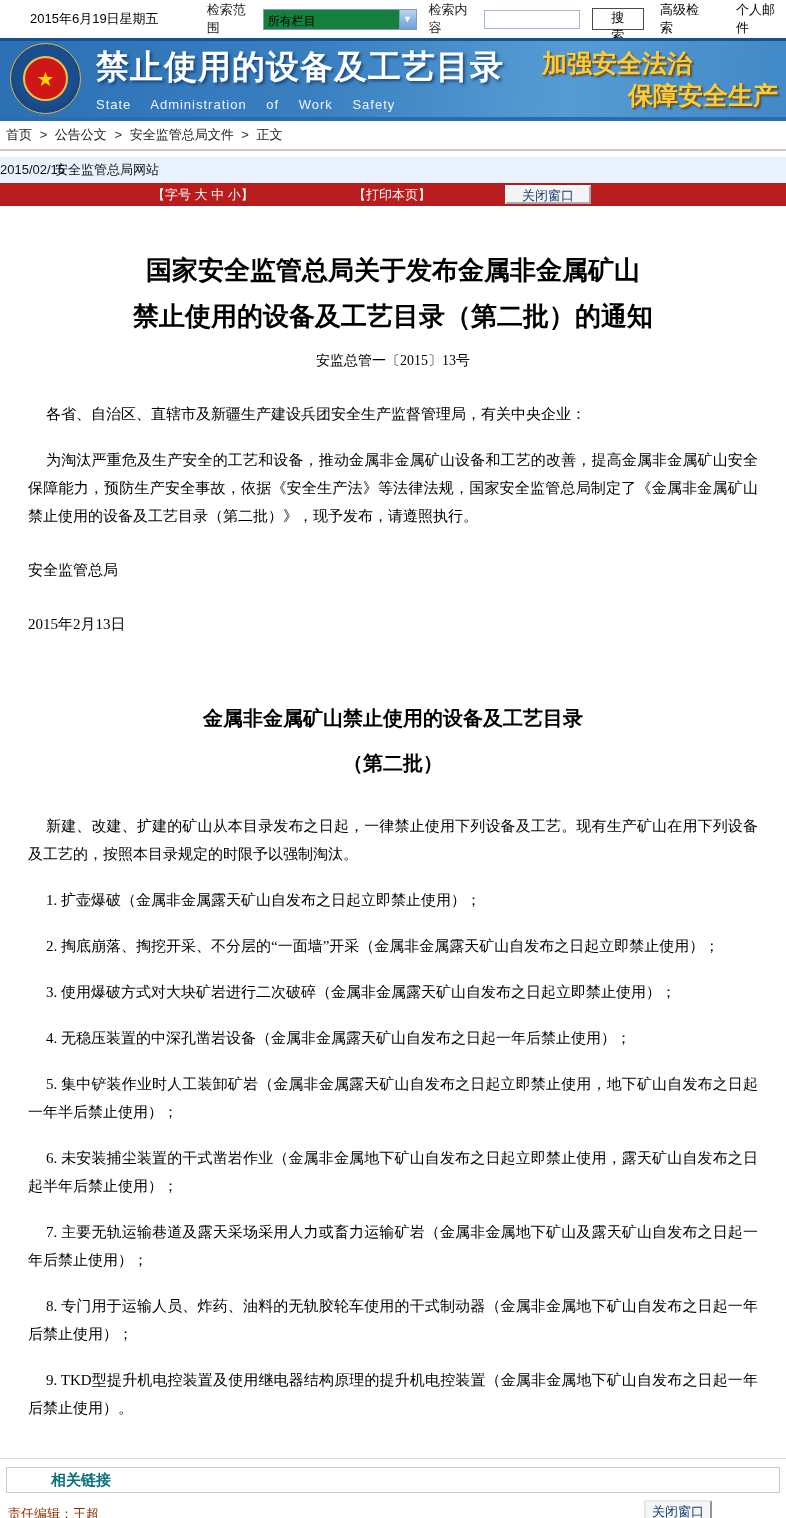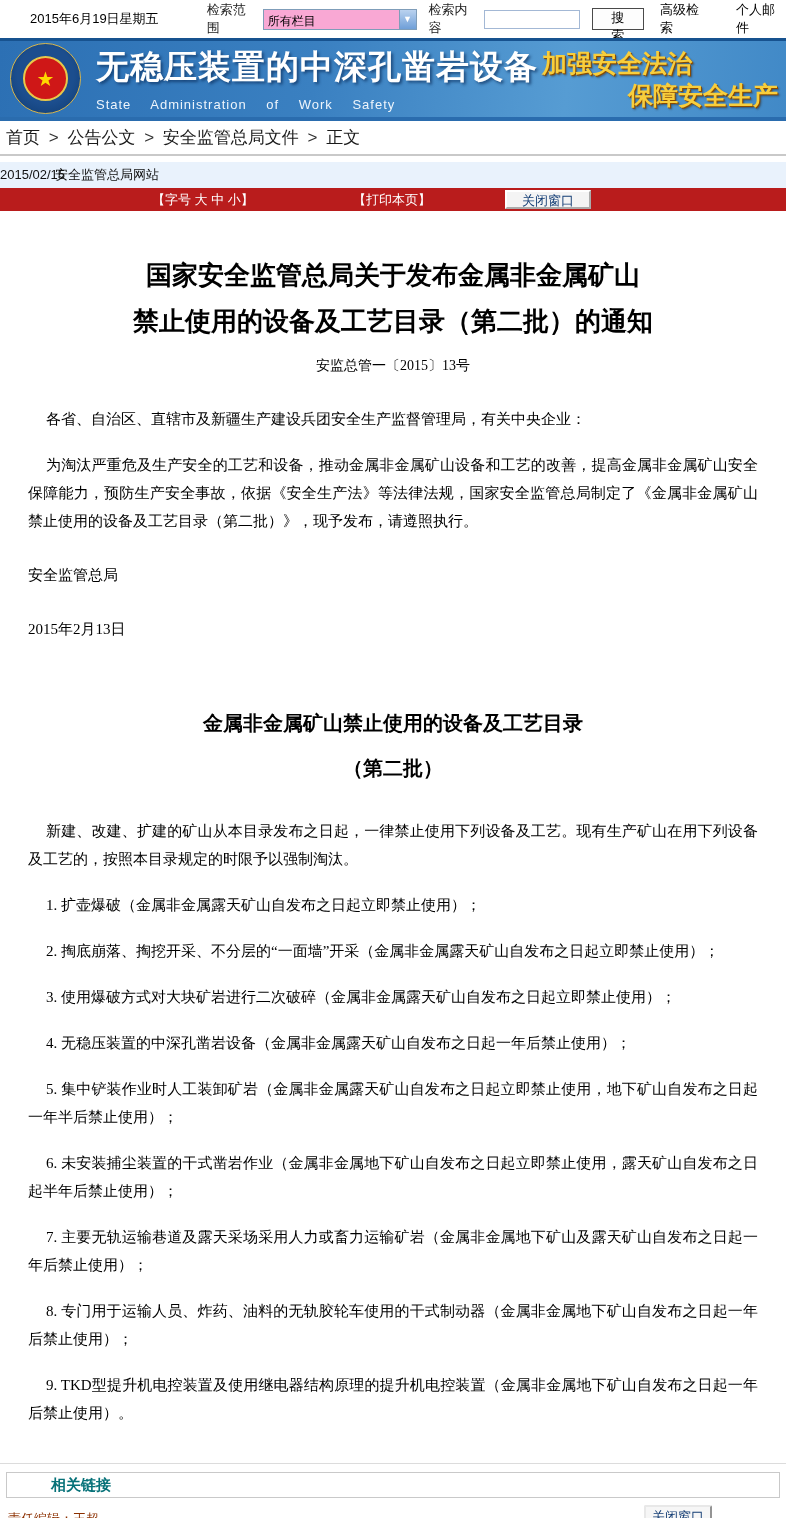--- a/index.html
+++ b/index.html
@@ -7,21 +7,21 @@
   body {
     width:786px; min-height:1518px; background:#fff; color:#000;
     font-family:"Liberation Sans", sans-serif;
   }
 
   
   .topbar { height:38px; display:flex; align-items:center; background:#fff; font-size:13px; }
   .topbar .date { margin-left:30px; white-space:nowrap; }
   .scope-label { margin-left:48px; color:#222; }
   .scope-select { margin-left:6px; width:160px; height:21px; border:1px solid #7f9db9;
-    display:flex; align-items:stretch; background:#f9a8d4; cursor:pointer; }
+    display:flex; align-items:stretch; background:#15803d; cursor:pointer; }
   .scope-select .val { flex:1; font-size:12px; padding:3px 0 0 4px; }
   .scope-select .arrow { width:17px; border-left:1px solid #7f9db9; color:#fff; font-size:9px;
     background:linear-gradient(#bad2ef,#6f9fd8); display:flex; align-items:center; justify-content:center; }
   .content-label { margin-left:12px; color:#222; }
   .search-input { margin-left:5px; width:96px; height:19px; border:1px solid #a3b8d5; outline:none; }
   .search-btn { margin-left:12px; height:22px; padding:0 11px; background:#fdfdfd;
     border:1px solid #4a4a4a; font-size:13px; font-family:inherit; cursor:pointer; }
   .adv-link { margin-left:16px; cursor:pointer; }
   .mail-link { margin-left:26px; cursor:pointer; }
 
@@ -39,21 +39,21 @@
   .title-cn { font-family:"Liberation Serif", serif; font-size:33px; font-weight:bold;
     letter-spacing:1px; line-height:42px; text-shadow:2px 2px 3px rgba(8,40,84,.65); }
   .title-en { font-size:13px; color:#eef5fc; letter-spacing:1px; word-spacing:15px; margin-top:9px; }
   .slogan { position:absolute; top:7px; right:8px; text-align:right;
     font-family:"Liberation Serif", serif; font-weight:bold; font-size:25px; color:#f8ce3c; }
   .slogan span { display:block; line-height:32px;
     text-shadow:1px 1px 0 #8a4a00, 2px 2px 2px rgba(40,20,0,.45); }
   .slogan .l1 { margin-right:86px; }
 
   
-  .breadcrumb { padding:5px 0 5px 6px; font-size:17px; color:#1a1a1a; border-bottom:2px solid #c9c9c9; }
+  .breadcrumb { padding:5px 0 5px 6px; font-size:13px; color:#1a1a1a; border-bottom:2px solid #c9c9c9; }
   .breadcrumb .sep { margin:0 4px; color:#333; }
   .crumb { cursor:pointer; }
 
   
   .meta-bar { position:relative; margin-top:6px; height:26px; line-height:26px;
     background:#e9f2fc; font-size:13px; color:#111; }
   .meta-site { position:absolute; left:55px; }
   .meta-date { position:absolute; left:0; right:0; text-align:left; }
   .meta-origin { position:absolute; right:88px;margin-top:28px; }
 
@@ -105,21 +105,21 @@
   <span class="mail-link">个人邮件</span>
 </div>
 
 <div class="header">
   <div class="emblem">
     <div class="emblem-inner">
       <span class="emblem-star">★</span>
     </div>
   </div>
   <div class="head-titles">
-    <div class="title-cn">无稳压装置的中深孔凿岩设备</div>
+    <div class="title-cn">禁止使用的设备及工艺目录</div>
     <div class="title-en">State Administration of Work Safety</div>
   </div>
   <div class="slogan">
     <span class="l1">加强安全法治</span>
     <span class="l2">保障安全生产</span>
   </div>
 </div>
 
 <div class="breadcrumb">
   <span class="crumb">首页</span>

